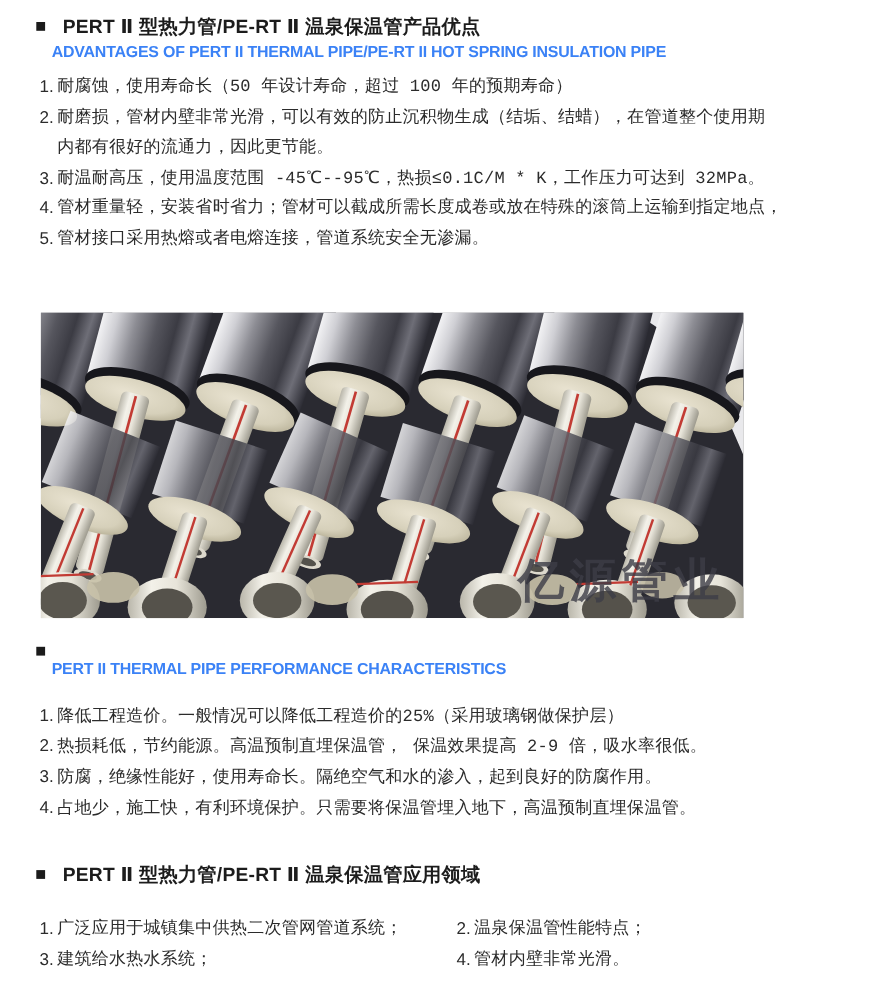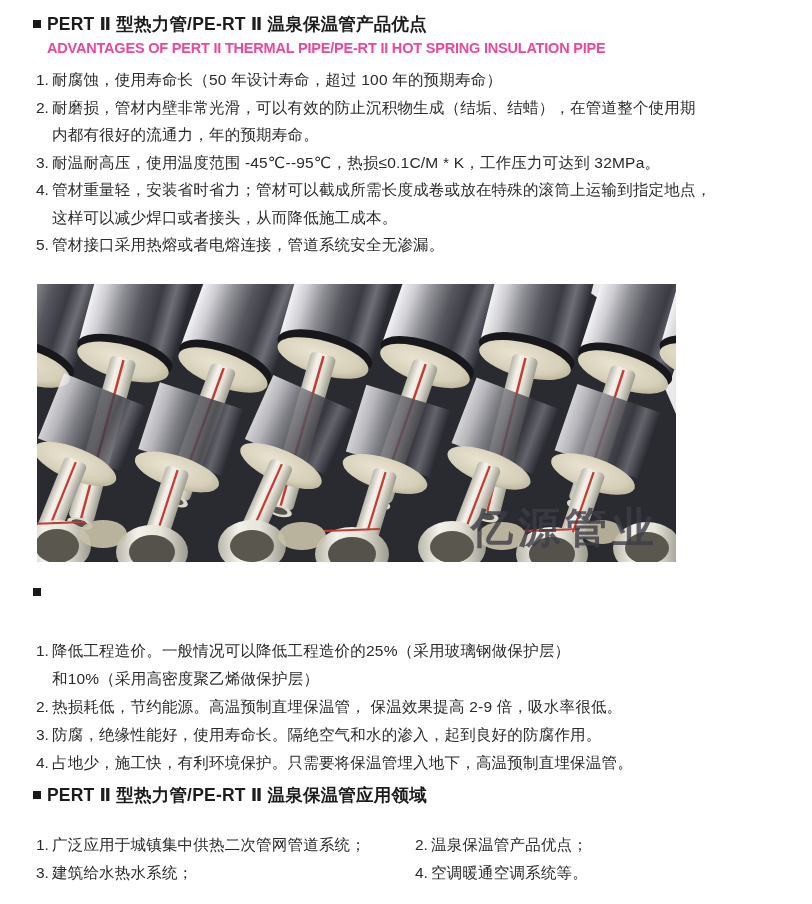--- a/index.html
+++ b/index.html
@@ -3,29 +3,29 @@
 <meta charset="utf-8">
 <style>
   html,body{margin:0;padding:0;background:#ffffff;}
   .page{
     position:relative;width:812px;height:904px;background:#ffffff;
     font-family:"Liberation Sans","DejaVu Sans",sans-serif;color:#2b2b2b;
     overflow:hidden;
   }
   
   .sec-header{position:absolute;left:33px;}
-  .zh-row{display:flex;align-items:center;gap:6px;font-weight:700;font-size:17.5px;color:#1c1c1c;letter-spacing:.2px;line-height:22px;}
+  .zh-row{display:flex;align-items:center;gap:16px;font-weight:700;font-size:17.5px;color:#1c1c1c;letter-spacing:.2px;line-height:22px;}
   .bullet{width:8px;height:8px;background:#1b1b1b;flex:0 0 8px;}
-  .en-row{margin-left:14px;margin-top:4px;font-weight:700;font-size:14.5px;color:#ec4899;letter-spacing:-.2px;line-height:18px;}
+  .en-row{margin-left:14px;margin-top:4px;font-weight:700;font-size:14.5px;color:#3b82f6;letter-spacing:-.2px;line-height:18px;}
   
   .list{position:absolute;left:36px;width:712px;font-size:15.5px;color:#2b2b2b;}
   .li{display:flex;line-height:27.5px;}
   .list-2 .li{line-height:28px;}
   .num{flex:0 0 16px;}
-  .txt{flex:1;letter-spacing:.2px;}
+  .txt{flex:1;letter-spacing:.2px;font-family:Liberation Mono, monospace;}
   
   .apps{position:absolute;left:36px;top:831px;width:744px;display:grid;
         grid-template-columns:379px 1fr;font-size:15.5px;line-height:30px;color:#2b2b2b;}
   .apps .li{display:flex;}
   
   .photo{position:absolute;left:37px;top:284px;width:639px;height:278px;overflow:hidden;}
   .photo svg{display:block;}
 </style>
 </head>
 <body>
@@ -44,33 +44,29 @@
     <div class="li">
       <span class="num">1.</span>
       <span class="txt">耐腐蚀，使用寿命长（50 年设计寿命，超过 100 年的预期寿命）</span>
     </div>
     <div class="li">
       <span class="num">2.</span>
       <span class="txt">耐磨损，管材内壁非常光滑，可以有效的防止沉积物生成（结垢、结蜡），在管道整个使用期</span>
     </div>
     <div class="li">
       <span class="num"></span>
-      <span class="txt">内都有很好的流通力，年的预期寿命。</span>
+      <span class="txt">内都有很好的流通力，因此更节能。</span>
     </div>
     <div class="li">
       <span class="num">3.</span>
       <span class="txt">耐温耐高压，使用温度范围 -45℃--95℃，热损≤0.1C/M * K，工作压力可达到 32MPa。</span>
     </div>
     <div class="li">
       <span class="num">4.</span>
       <span class="txt">管材重量轻，安装省时省力；管材可以截成所需长度成卷或放在特殊的滚筒上运输到指定地点，</span>
-    </div>
-    <div class="li">
-      <span class="num"></span>
-      <span class="txt">这样可以减少焊口或者接头，从而降低施工成本。</span>
     </div>
     <div class="li">
       <span class="num">5.</span>
       <span class="txt">管材接口采用热熔或者电熔连接，管道系统安全无渗漏。</span>
     </div>
   </div>
 
   <div class="photo">
     <svg width="639" height="278" viewBox="0 0 639 278" xmlns="http://www.w3.org/2000/svg">
       <defs>
@@ -250,30 +246,27 @@
       </g>
 
       <text x="434" y="258" font-size="42" font-weight="bold" letter-spacing="5" fill="#3d3d47" opacity="0.8" font-family="'DejaVu Sans',sans-serif">亿源管业</text>
     </svg>
   </div>
 
   <div class="sec-header" style="top:588px;">
     <div class="zh-row">
       <span class="bullet"></span>
     </div>
+    <div class="en-row">PERT II THERMAL PIPE PERFORMANCE CHARACTERISTICS</div>
   </div>
 
   <div class="list list-2" style="top:637px;">
     <div class="li">
       <span class="num">1.</span>
       <span class="txt">降低工程造价。一般情况可以降低工程造价的25%（采用玻璃钢做保护层）</span>
-    </div>
-    <div class="li">
-      <span class="num"></span>
-      <span class="txt">和10%（采用高密度聚乙烯做保护层）</span>
     </div>
     <div class="li">
       <span class="num">2.</span>
       <span class="txt">热损耗低，节约能源。高温预制直埋保温管， 保温效果提高 2-9 倍，吸水率很低。</span>
     </div>
     <div class="li">
       <span class="num">3.</span>
       <span class="txt">防腐，绝缘性能好，使用寿命长。隔绝空气和水的渗入，起到良好的防腐作用。</span>
     </div>
     <div class="li">
@@ -289,25 +282,25 @@
     </div>
   </div>
 
   <div class="apps">
     <div class="li">
       <span class="num">1.</span>
       <span class="txt">广泛应用于城镇集中供热二次管网管道系统；</span>
     </div>
     <div class="li">
       <span class="num">2.</span>
-      <span class="txt">温泉保温管产品优点；</span>
+      <span class="txt">温泉保温管性能特点；</span>
     </div>
     <div class="li">
       <span class="num">3.</span>
       <span class="txt">建筑给水热水系统；</span>
     </div>
     <div class="li">
       <span class="num">4.</span>
-      <span class="txt">空调暖通空调系统等。</span>
+      <span class="txt">管材内壁非常光滑。</span>
     </div>
   </div>
 
 </div>
 
 </body></html>

